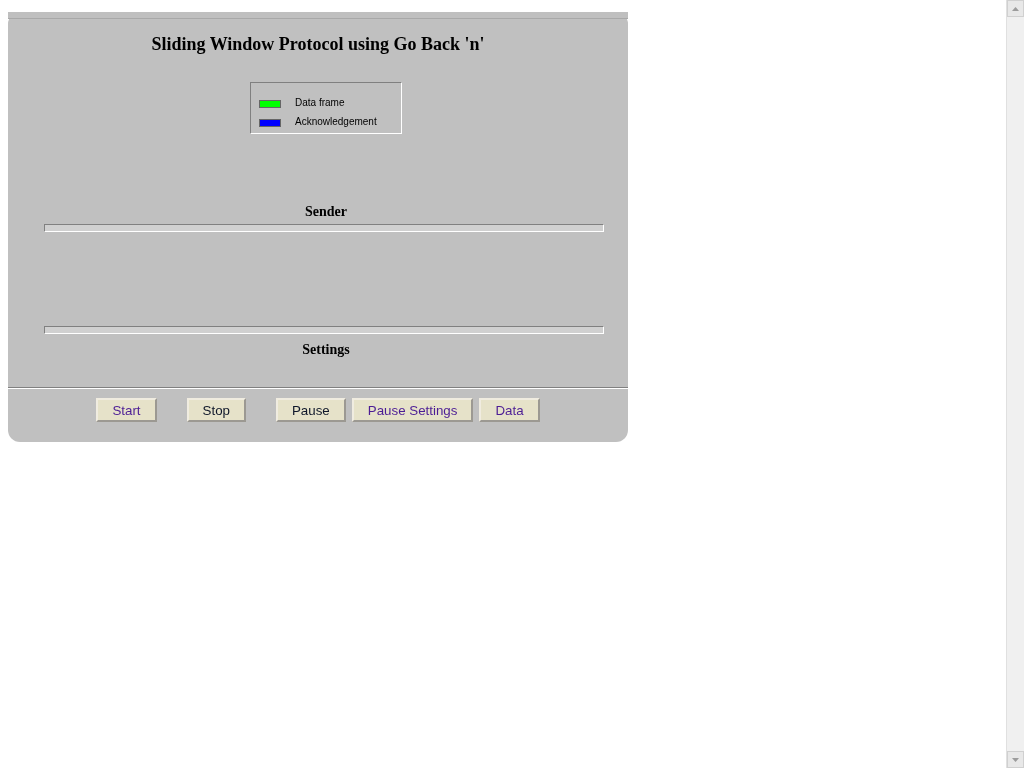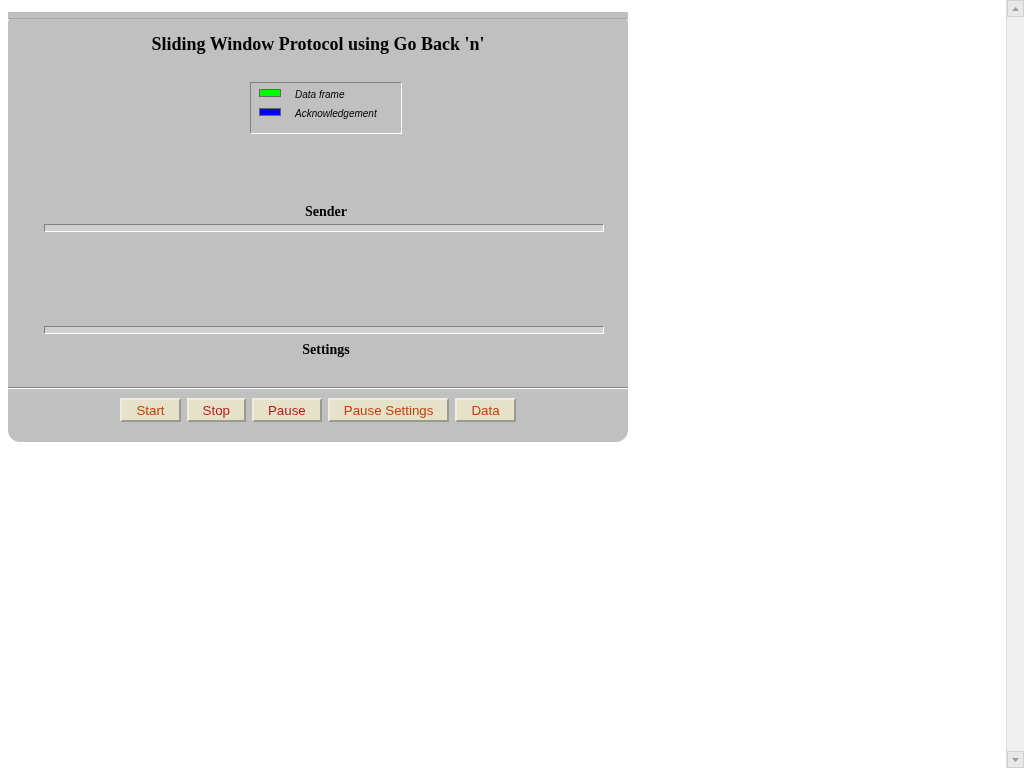--- a/index.html
+++ b/index.html
@@ -49,23 +49,22 @@
     border: 1px solid #808080;
     border-right-color: #ffffff;
     border-bottom-color: #ffffff;
     box-sizing: border-box;
     padding: 6px 8px;
     font-family: Arial, sans-serif;
     font-size: 10px;
   }
   .legend-row {
     display: flex;
-    align-items: flex-start;
+    align-items: flex-end;
     height: 50%;
-    font-style: italic;
   }
   .swatch {
     width: 22px;
     height: 8px;
     margin-right: 14px;
     border: 1px solid #666;
     box-sizing: border-box;
   }
   .swatch.green { background: #00ff00; }
   .swatch.blue  { background: #0000ff; }
@@ -112,28 +111,29 @@
     justify-content: center;
     gap: 6px;
     font-family: Arial, sans-serif;
     font-size: 12px;
   }
   .btn {
     background: #e6e2c9;
     border: 2px outset #f0ece0;
     padding: 3px 14px;
     cursor: pointer;
-    color: #c2410c;
+    color: #4c1d95;
     box-sizing: border-box;
     height: 24px;
     line-height: 16px;
   }
   .btn.disabled {
-    color: #b91c1c;
+    color: #0f172a;
     cursor: default;
+    margin-left: 24px;
   }
   .scrollbar {
     position: absolute;
     right: 0;
     top: 0;
     width: 17px;
     height: 768px;
     background: #f0f0f0;
     border-left: 1px solid #e0e0e0;
     font-family: Arial, sans-serif;

